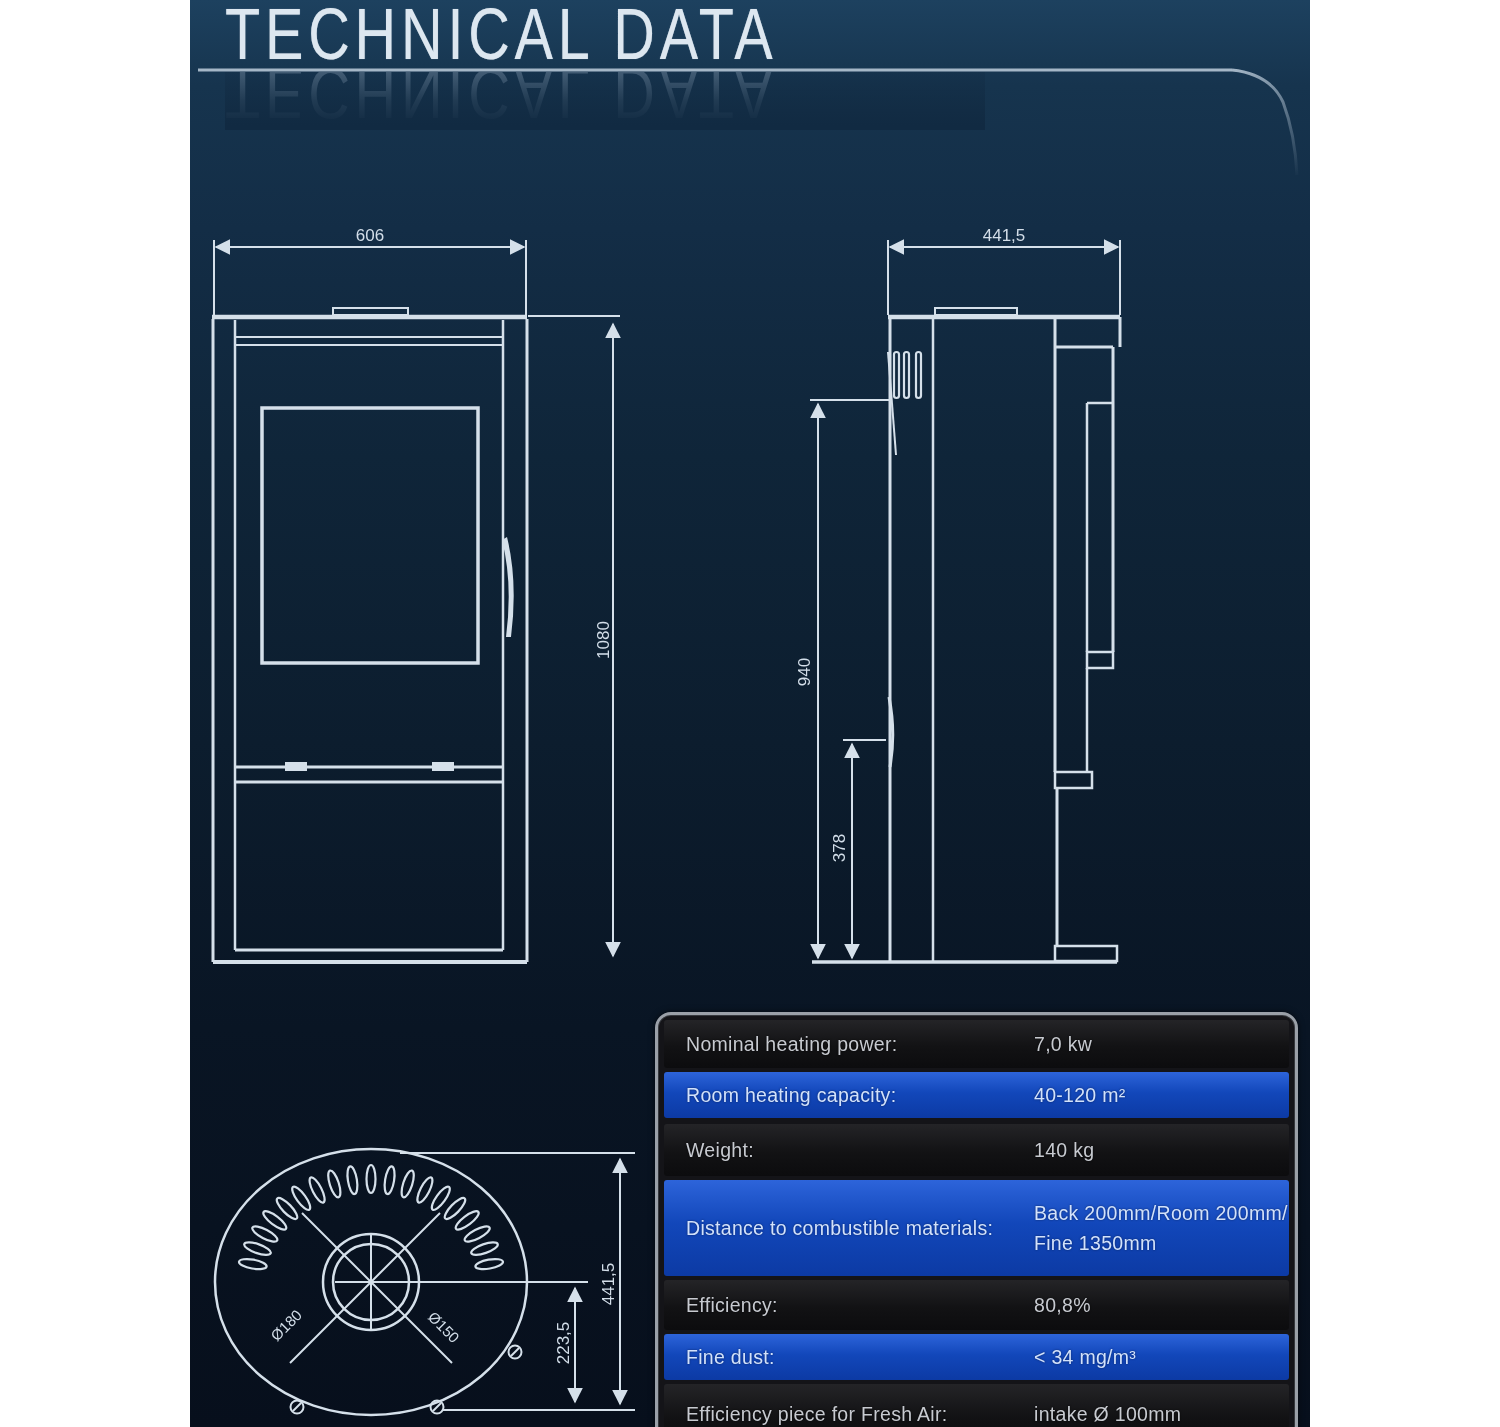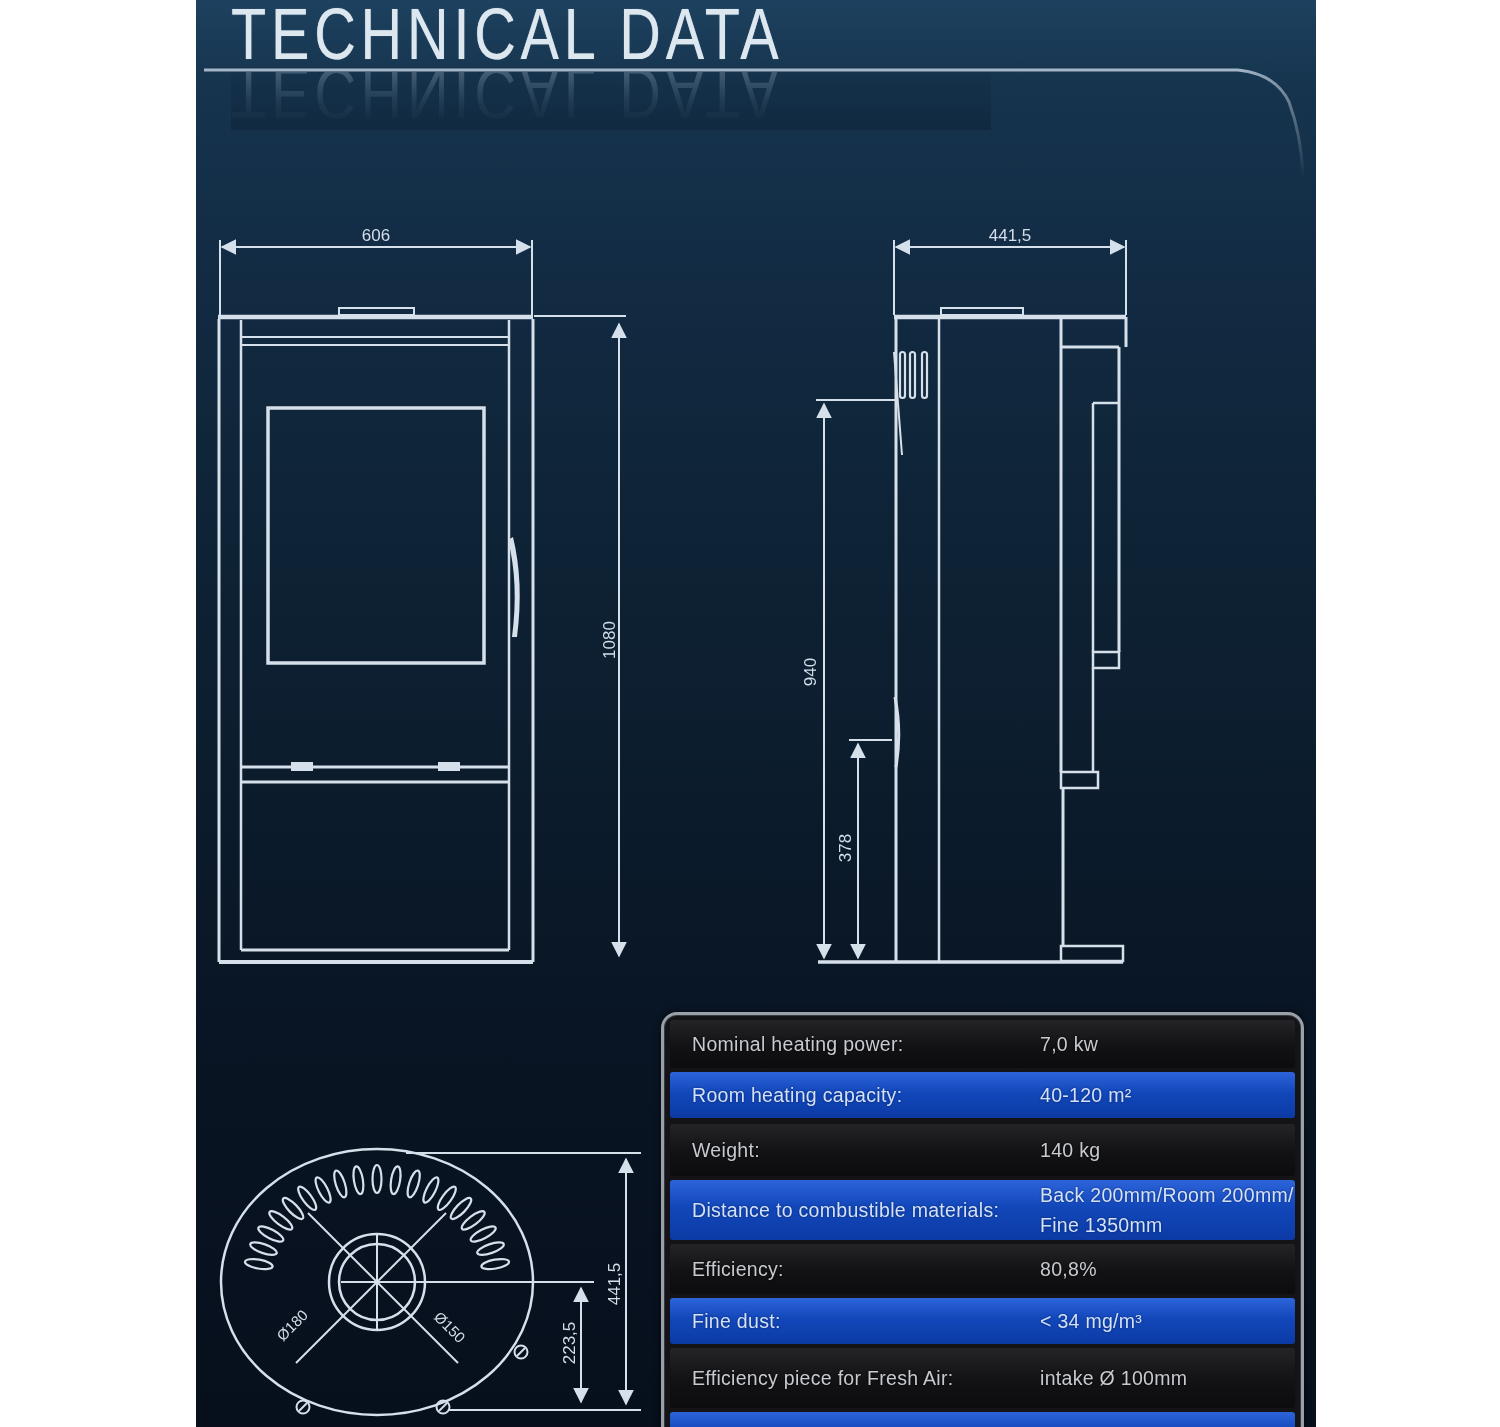--- a/index.html
+++ b/index.html
@@ -1,21 +1,21 @@
 <!DOCTYPE html>
 <html><head>
 <meta charset="utf-8">
 <style>
   html,body{margin:0;padding:0;}
   body{
     width:1500px;height:1427px;position:relative;background:#ffffff;
     font-family:"Liberation Sans",sans-serif;overflow:hidden;
   }
   .content{
-    position:absolute;left:196px;top:0;width:1120px;height:1427px;overflow:hidden;
+    position:absolute;left:190px;top:0;width:1120px;height:1427px;overflow:hidden;
     background:linear-gradient(180deg,#1d415f 0%,#16344e 6%,#132d46 16%,#0f2539 32%,#0c1d2e 52%,#091524 72%,#070f1c 100%);
   }
   .page-title{
     position:absolute;left:35px;top:2px;margin:0;
     font-size:72px;font-weight:400;letter-spacing:6px;color:#dde7f0;
     transform:scaleX(0.8);transform-origin:left top;white-space:nowrap;line-height:64px;
     text-shadow:0 0 1px rgba(220,231,240,.6);
   }
   .reflect-wrap{
     position:absolute;left:35px;top:72px;width:760px;height:58px;overflow:hidden;pointer-events:none;
@@ -43,21 +43,21 @@
   }
   .spec-row.dark{background:linear-gradient(180deg,#242427 0%,#121214 55%,#0c0c0e 100%);}
   .spec-row.blue{background:linear-gradient(180deg,#2d64da 0%,#1247ba 45%,#0c3aa4 100%);}
   .spec-label{flex:0 0 348px;padding-left:22px;font-size:19.5px;letter-spacing:.3px;}
   .spec-value{font-size:19.5px;letter-spacing:.3px;line-height:30px;}
   .spec-row.dark .spec-label,.spec-row.dark .spec-value{color:#c7cad0;text-shadow:0 0 2px rgba(0,0,0,.8);}
   .spec-row.blue .spec-label,.spec-row.blue .spec-value{color:#d2e2fc;text-shadow:0 0 2px rgba(6,24,70,.8);}
   .r1{height:48px;}
   .r2{height:46px;}
   .r3{height:52px;margin-top:6px;}
-  .r4{height:60px;}
+  .r4{height:96px;}
   .r5{height:50px;}
   .r6{height:46px;}
   .r7{height:60px;}
   .r8{height:42px;}
 </style>
 </head>
 <body>
 
 <div class="content">
 

